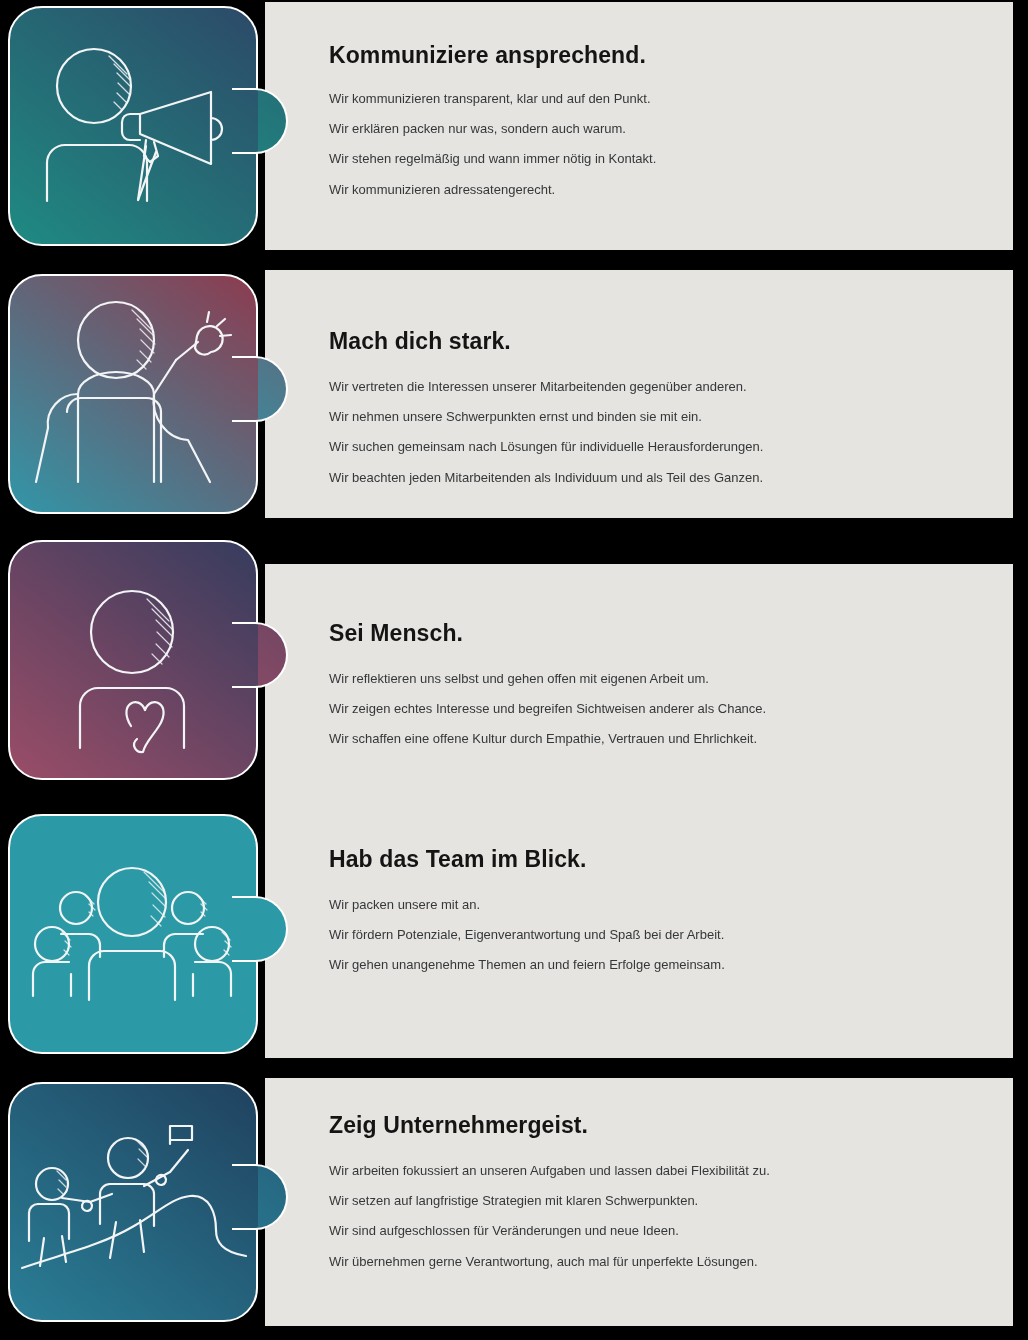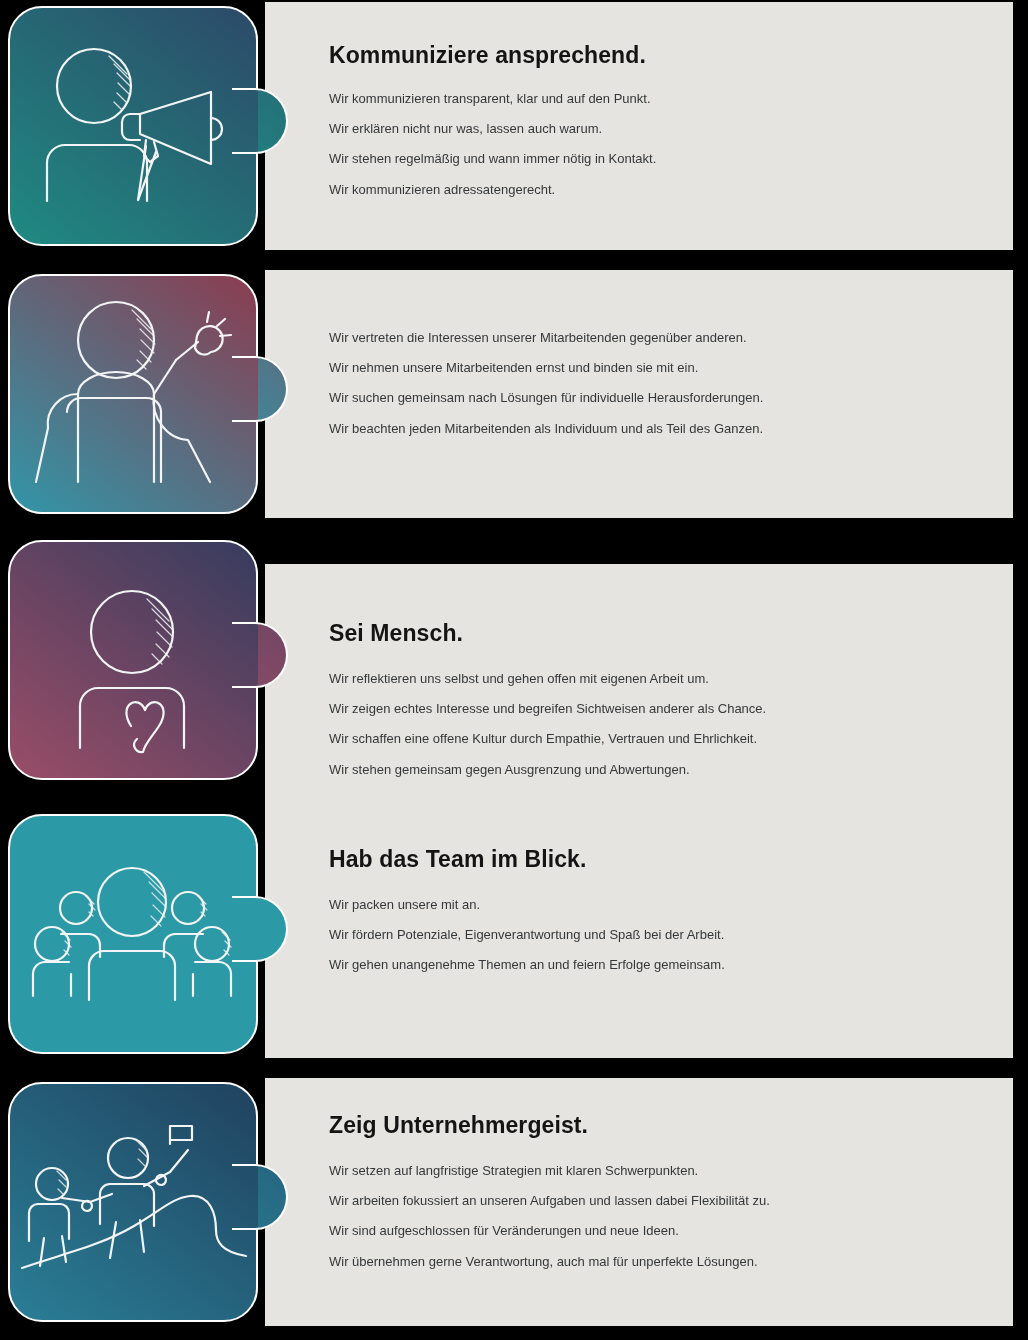--- a/index.html
+++ b/index.html
@@ -146,21 +146,21 @@
                 <path d="M110 100 l8 8"></path>
             </g>
           </g>
         </svg>
       </div>
     </div>
     <div class="panel">
       <div class="panel-title">Kommuniziere ansprechend.</div>
       <ul class="panel-lines">
         <li class="panel-line">Wir kommunizieren transparent, klar und auf den Punkt.</li>
-        <li class="panel-line">Wir erklären nicht nur was, lassen auch warum.</li>
+        <li class="panel-line">Wir erklären packen nur was, sondern auch warum.</li>
         <li class="panel-line">Wir stehen regelmäßig und wann immer nötig in Kontakt.</li>
         <li class="panel-line">Wir kommunizieren adressatengerecht.</li>
       </ul>
     </div>
   </div>
 
   <div class="value-row row-2" style="top:268px;">
     <div class="tile-wrap">
       <div class="tile-body" id="tb2" style="background: linear-gradient(38deg, rgb(49, 150, 168) 0%, rgb(140, 60, 80) 100%);"></div>
       <div class="tile-knob" id="tk2" style="background: linear-gradient(38deg, rgb(49, 150, 168) 0%, rgb(140, 60, 80) 100%) -224px -86px / 250px 240px;"></div>
@@ -186,23 +186,24 @@
               <path d="M136 59 l15 15"></path>
                 <path d="M137 70 l13 13"></path>
               <path d="M136 81 l11 11"></path>
                 <path d="M133 90 l9 9"></path>
             </g>
           </g>
         </svg>
       </div>
     </div>
     <div class="panel">
+      <div class="panel-title">Mach dich stark.</div>
       <ul class="panel-lines">
         <li class="panel-line">Wir vertreten die Interessen unserer Mitarbeitenden gegenüber anderen.</li>
-        <li class="panel-line">Wir nehmen unsere Mitarbeitenden ernst und binden sie mit ein.</li>
+        <li class="panel-line">Wir nehmen unsere Schwerpunkten ernst und binden sie mit ein.</li>
         <li class="panel-line">Wir suchen gemeinsam nach Lösungen für individuelle Herausforderungen.</li>
         <li class="panel-line">Wir beachten jeden Mitarbeitenden als Individuum und als Teil des Ganzen.</li>
       </ul>
     </div>
   </div>
 
   <div class="value-row row-3" style="top:534px;">
     <div class="tile-wrap">
       <div class="tile-body" id="tb3" style="background: linear-gradient(38deg, rgb(154, 77, 103) 0%, rgb(54, 60, 94) 100%);"></div>
       <div class="tile-knob" id="tk3" style="background: linear-gradient(38deg, rgb(154, 77, 103) 0%, rgb(54, 60, 94) 100%) -224px -86px / 250px 240px;"></div>
@@ -224,21 +225,20 @@
           </g>
         </svg>
       </div>
     </div>
     <div class="panel">
       <div class="panel-title">Sei Mensch.</div>
       <ul class="panel-lines">
         <li class="panel-line">Wir reflektieren uns selbst und gehen offen mit eigenen Arbeit um.</li>
         <li class="panel-line">Wir zeigen echtes Interesse und begreifen Sichtweisen anderer als Chance.</li>
         <li class="panel-line">Wir schaffen eine offene Kultur durch Empathie, Vertrauen und Ehrlichkeit.</li>
-        <li class="panel-line">Wir stehen gemeinsam gegen Ausgrenzung und Abwertungen.</li>
       </ul>
     </div>
   </div>
 
   <div class="value-row row-4" style="top:808px;">
     <div class="tile-wrap">
       <div class="tile-body" id="tb4" style="background: linear-gradient(38deg, rgb(43, 154, 166) 0%, rgb(43, 154, 166) 100%);"></div>
       <div class="tile-knob" id="tk4" style="background: linear-gradient(38deg, rgb(43, 154, 166) 0%, rgb(43, 154, 166) 100%) -224px -86px / 250px 240px;"></div>
       <div class="knob-mask" id="km4" style="background: linear-gradient(38deg, rgb(43, 154, 166) 0%, rgb(43, 154, 166) 100%) -220px -86px / 250px 240px;"></div>
       <div class="tile-art">
@@ -319,21 +319,21 @@
                 <path d="M55 102 l7 7"></path>
                 <path d="M54 111 l5 5"></path>
             </g>
           </g>
         </svg>
       </div>
     </div>
     <div class="panel">
       <div class="panel-title">Zeig Unternehmergeist.</div>
       <ul class="panel-lines">
+        <li class="panel-line">Wir arbeiten fokussiert an unseren Aufgaben und lassen dabei Flexibilität zu.</li>
         <li class="panel-line">Wir setzen auf langfristige Strategien mit klaren Schwerpunkten.</li>
-        <li class="panel-line">Wir arbeiten fokussiert an unseren Aufgaben und lassen dabei Flexibilität zu.</li>
         <li class="panel-line">Wir sind aufgeschlossen für Veränderungen und neue Ideen.</li>
         <li class="panel-line">Wir übernehmen gerne Verantwortung, auch mal für unperfekte Lösungen.</li>
       </ul>
     </div>
   </div>
 
 </div>
 
 </body></html>

